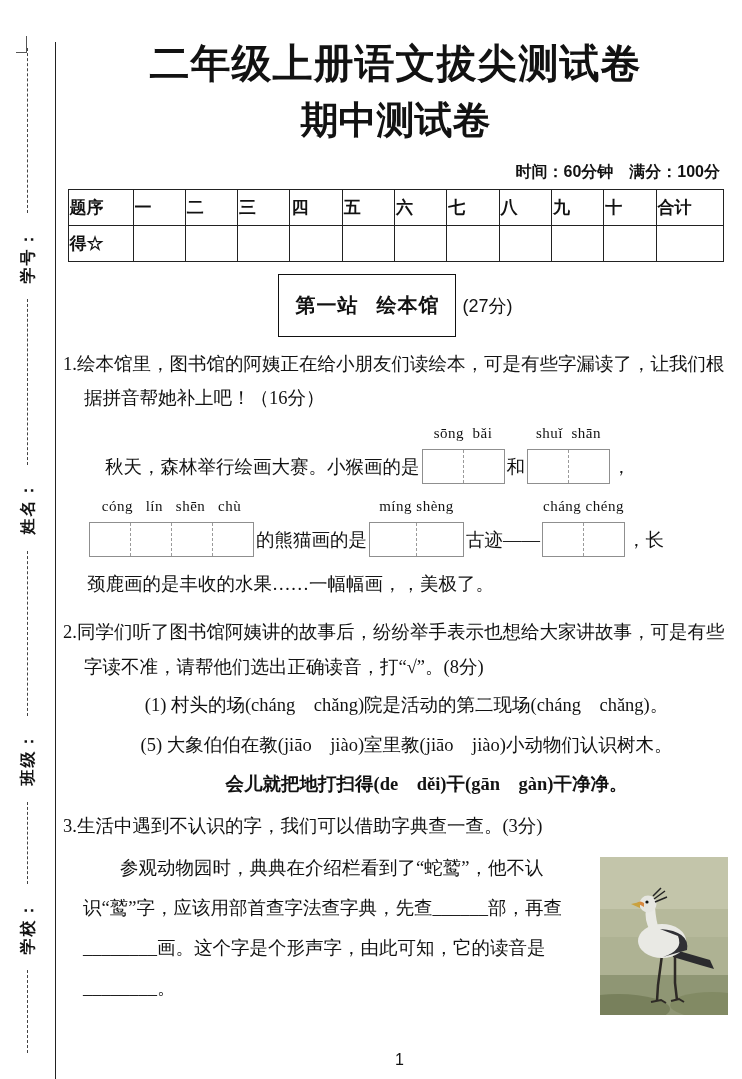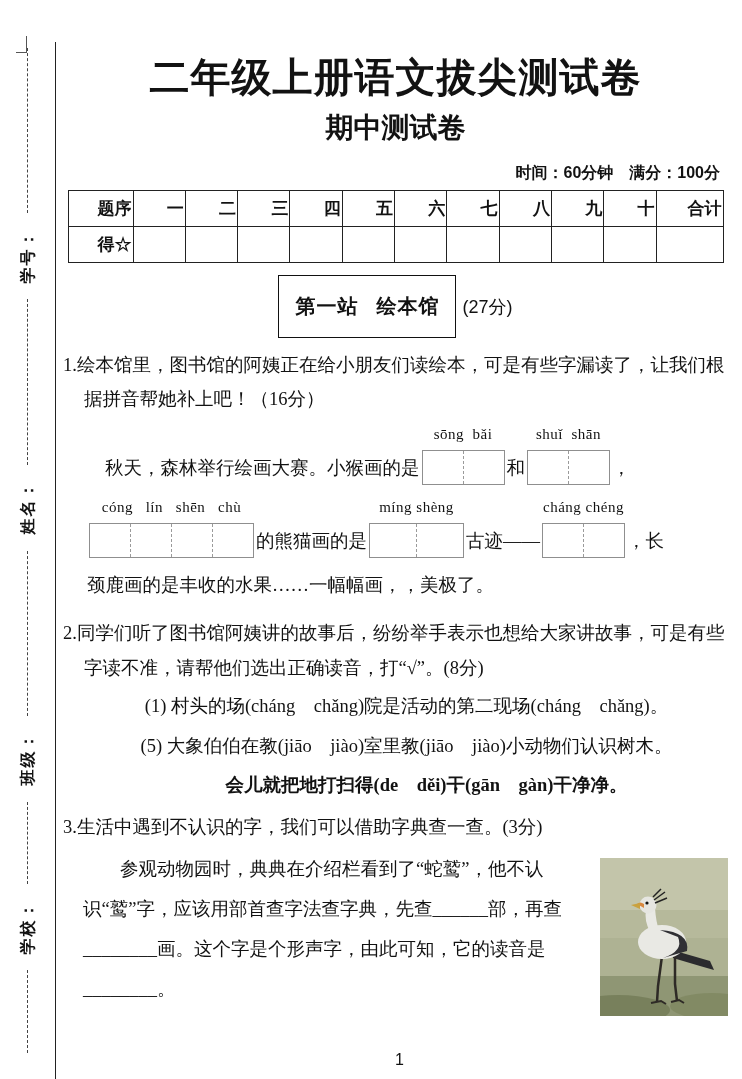--- a/index.html
+++ b/index.html
@@ -16,29 +16,29 @@
     align-items:center;box-sizing:border-box;padding:6px 0 26px;}
   .sb-field{flex:1;display:flex;flex-direction:column;align-items:center;width:100%;}
   .sb-dash{flex:1;width:0;border-left:1.6px dashed #444;min-height:26px;}
   .sb-labelbox{height:86px;width:100%;display:flex;align-items:center;justify-content:center;}
   .sb-label{transform:rotate(-90deg);white-space:nowrap;font-weight:bold;
     font-size:16px;letter-spacing:2px;font-family:"Liberation Sans",sans-serif;}
 
   
   .main{position:absolute;left:57px;top:0;right:0;bottom:0;box-sizing:border-box;
     padding:26px 14px 6px 6px;}
-  .title{margin:24px 0 0;text-align:center;font-size:40px;font-weight:900;
+  .title{margin:10px 0 0;text-align:center;font-size:40px;font-weight:900;
     letter-spacing:1px;font-family:"Liberation Sans",sans-serif;}
-  .subtitle{margin:4px 0 0;text-align:center;font-size:28px;font-weight:900;
+  .subtitle{margin:4px 0 0;text-align:center;font-size:38px;font-weight:900;
     font-family:"Liberation Sans",sans-serif;}
   .meta{margin:16px 8px 4px 0;text-align:right;font-weight:bold;font-size:16px;
     font-family:"Liberation Sans",sans-serif;}
 
   table.score-table{border-collapse:collapse;width:656px;margin:6px auto 12px;table-layout:fixed;}
-  table.score-table td{border:1.6px solid #222;text-align:right;height:33px;
+  table.score-table td{border:1.6px solid #222;text-align:left;height:33px;
     font-weight:bold;font-size:17px;font-family:"Liberation Sans",sans-serif;}
   table.score-table td.first{width:62px;}
   table.score-table td.last{width:64px;}
 
   .section-line{text-align:center;margin:10px 0 10px;}
   .sec-box{display:inline-block;border:1.7px solid #111;padding:17px 16px;
     font-weight:900;font-size:20px;font-family:"Liberation Sans",sans-serif;letter-spacing:1px;}
   .sec-box .gap{display:inline-block;width:18px;}
   .sec-pts{font-size:18px;margin-left:6px;font-family:"Liberation Sans",sans-serif;margin-top:7px;}
 

